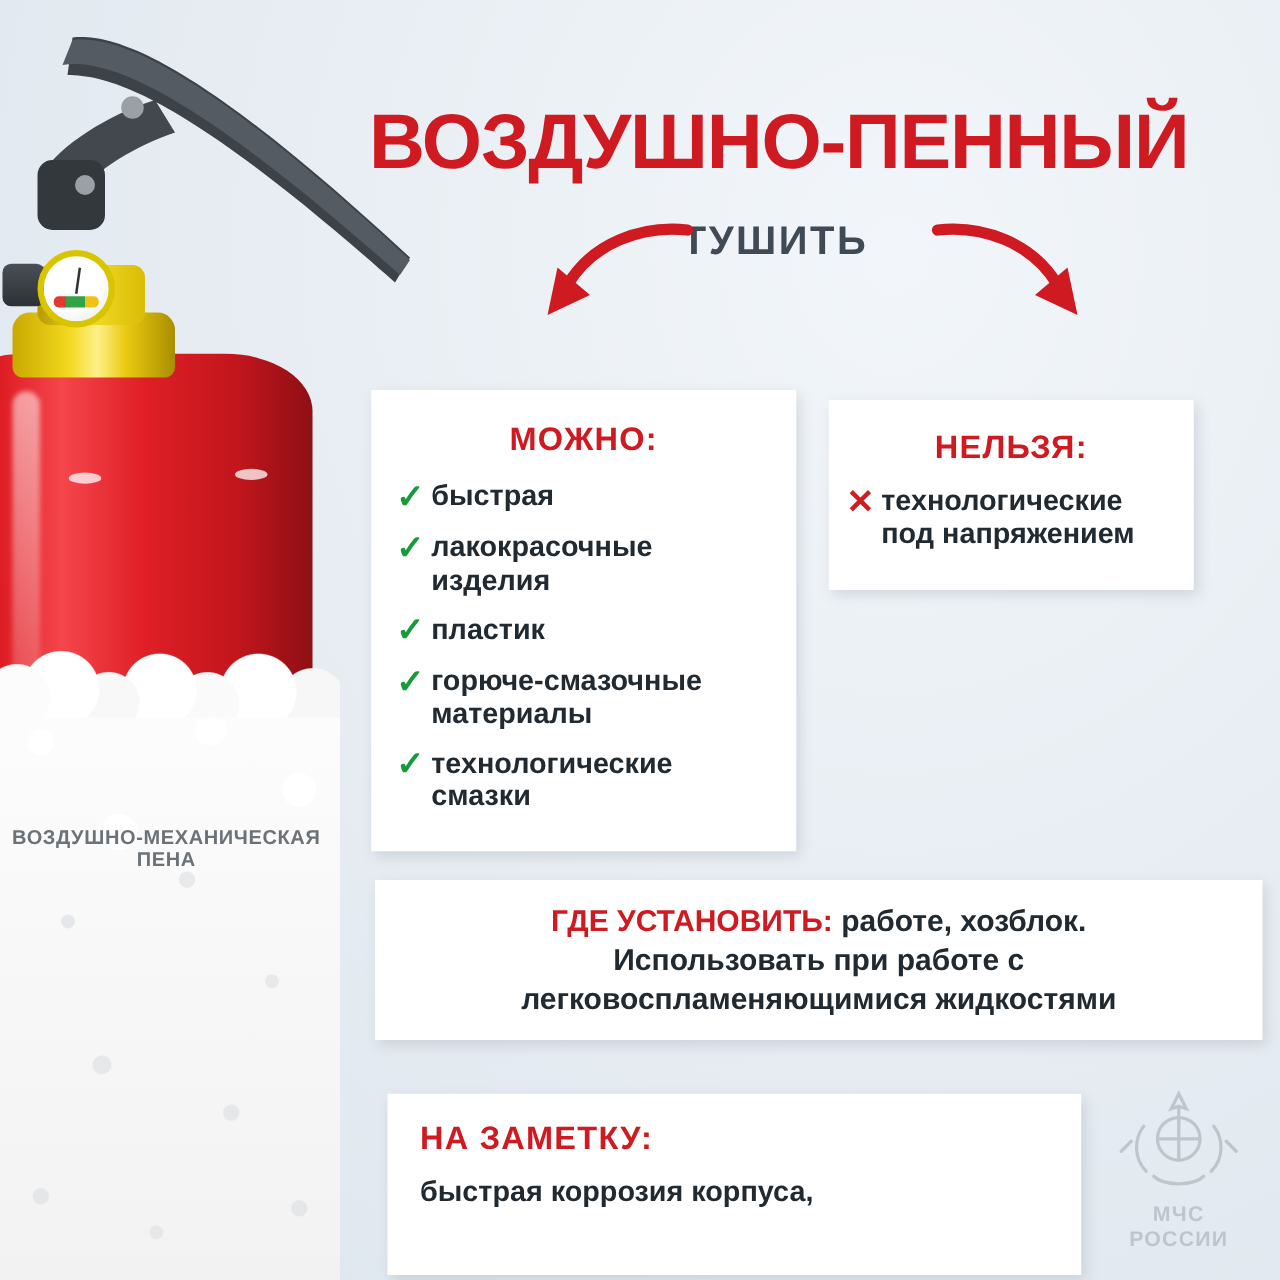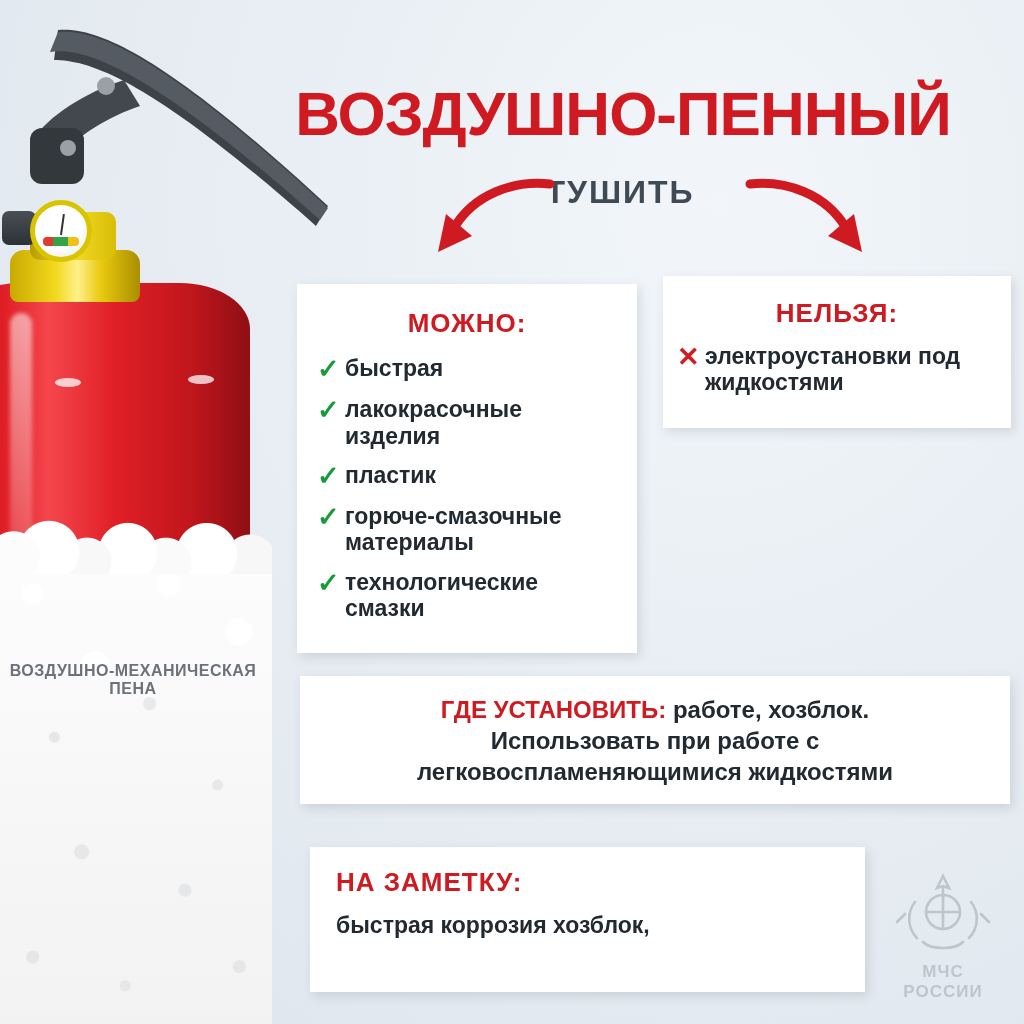--- a/index.html
+++ b/index.html
@@ -216,23 +216,24 @@
     height: 90px;
   }
   .arrow-left { left: 428px; top: 170px; }
   .arrow-right { left: 742px; top: 170px; }
 
   
   .card {
     position: absolute;
     background: #ffffff;
     box-shadow: 3px 4px 10px rgba(90,100,110,.18);
+    margin-top: 28px;
   }
   .card-mozhno { left: 297px; top: 284px; width: 340px; height: 369px; }
-  .card-nelzya { left: 663px; top: 276px; width: 348px; height: 152px; }
+  .card-nelzya { left: 663px; top: 292px; width: 292px; height: 152px; }
   .card-where  { left: 300px; top: 676px; width: 710px; height: 128px; }
   .card-note   { left: 310px; top: 847px; width: 555px; height: 145px; }
 
   .card-heading {
     text-align: center;
     color: #cf1a22;
     font-weight: bold;
     font-size: 26px;
     letter-spacing: 1px;
     text-transform: uppercase;
@@ -392,37 +393,37 @@
         <span class="mark">✓</span>
         <span class="item-text">технологические смазки</span>
       </li>
     </ul>
   </div>
 
   <div class="card card-nelzya">
     <div class="card-heading">НЕЛЬЗЯ:</div>
     <div class="nelzya-row">
       <span class="mark cross">✕</span>
-      <span class="item-text">электроустановки под жидкостями</span>
+      <span class="item-text">технологические под напряжением</span>
     </div>
   </div>
 
   <div class="card card-where">
     <div class="where-text">
       <span class="where-label">ГДЕ УСТАНОВИТЬ:</span>
       <span>работе, хозблок.</span><br>
       <span>Использовать при работе с</span><br>
       <span>легковоспламеняющимися жидкостями</span>
     </div>
   </div>
 
   <div class="card card-note">
     <div class="note-heading">НА ЗАМЕТКУ:</div>
     <div class="note-body">
-      <span>быстрая коррозия хозблок,</span><br>
+      <span>быстрая коррозия корпуса,</span><br>
     </div>
   </div>
 
   <div class="emblem">
     <svg viewBox="0 0 100 84" width="100" height="84">
       <g fill="none" stroke="#9aa3ab" stroke-width="2.6" stroke-linecap="round">
         <path d="M50 4 L44 16 L50 14 L56 16 Z"></path>
         <path d="M50 14 L50 26"></path>
         <circle cx="50" cy="40" r="17"></circle>
         <path d="M50 23 L50 57 M33 40 L67 40"></path>

